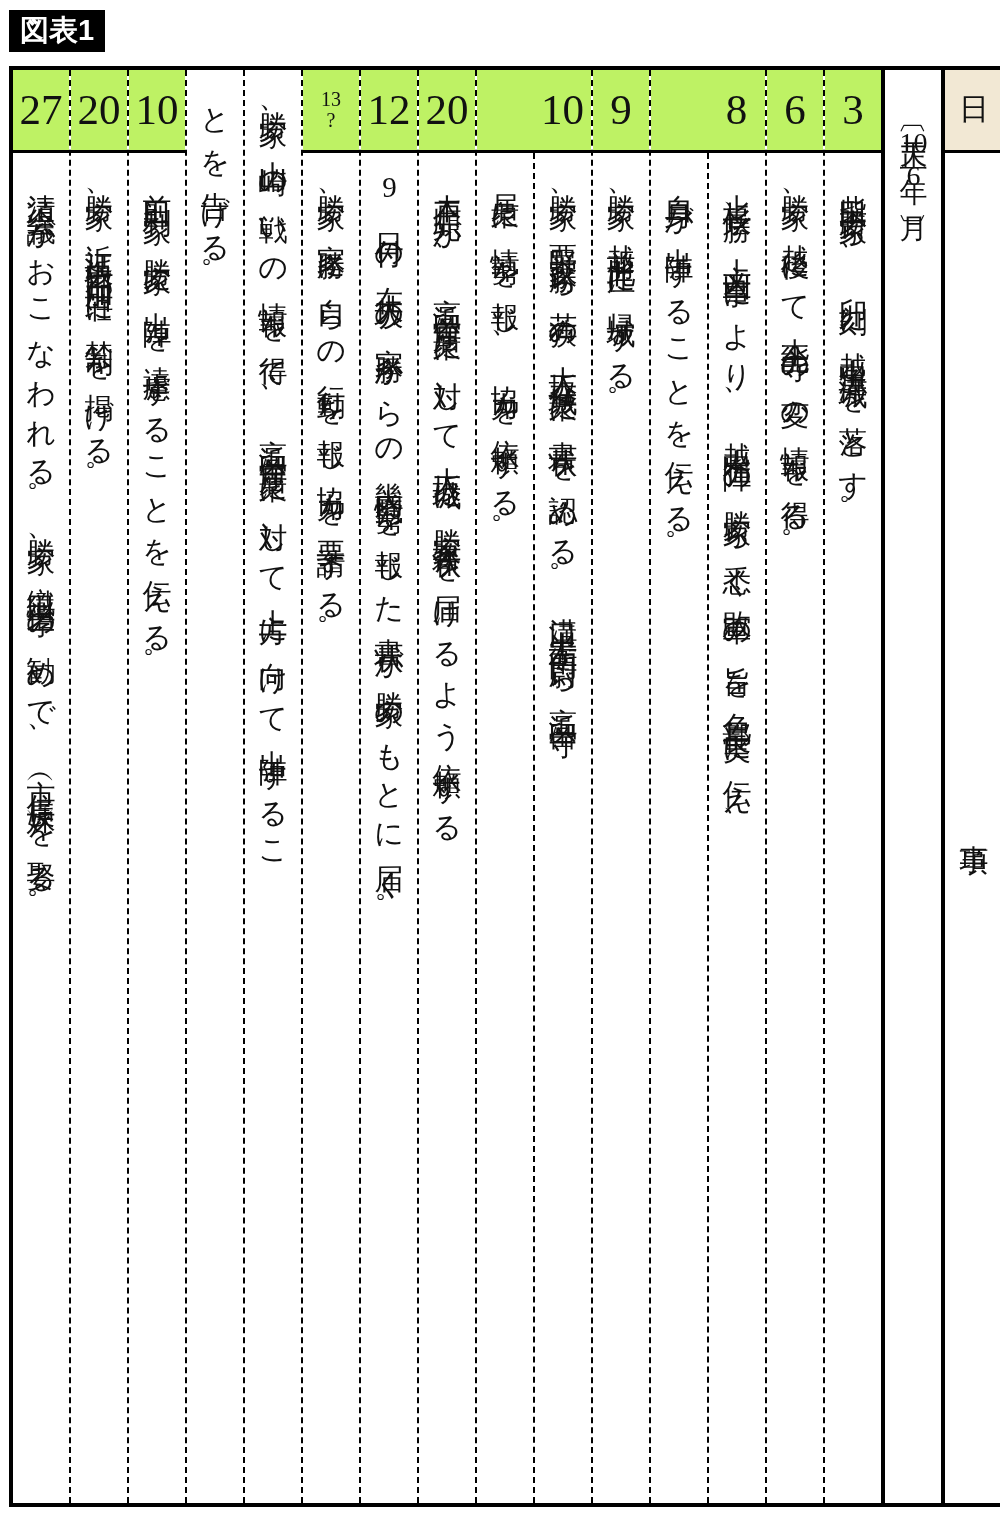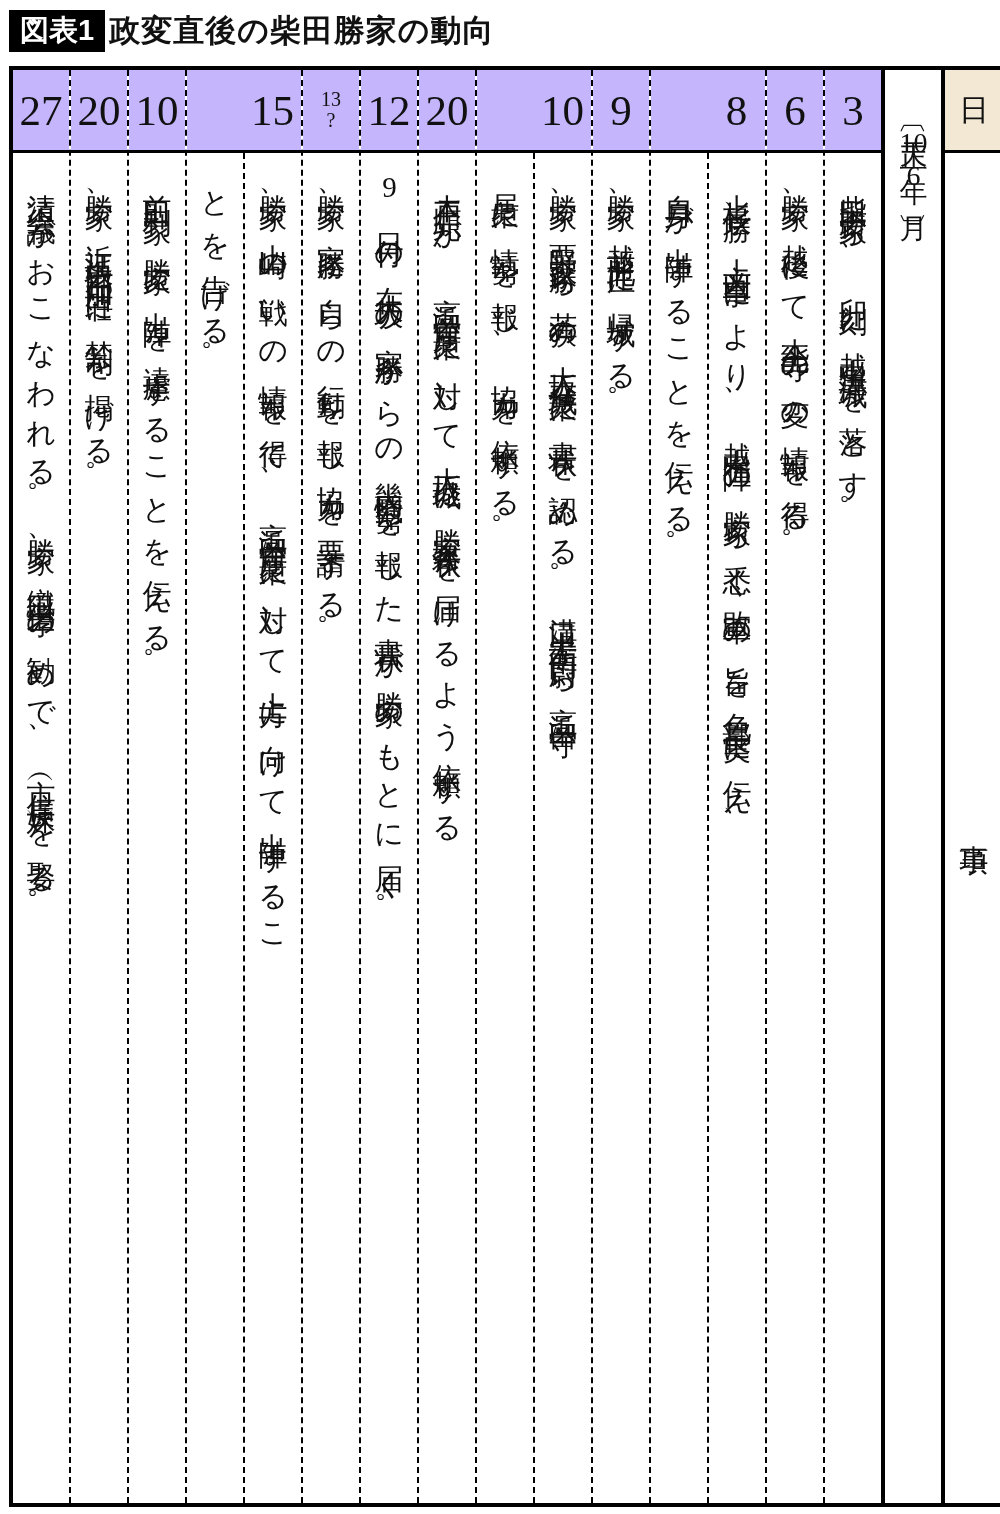--- a/index.html
+++ b/index.html
@@ -5,21 +5,21 @@
   html,body { margin:0; padding:0; background:#ffffff; }
   body {
     width:1000px; height:1514px;
     font-family:"Liberation Serif","DejaVu Serif",serif;
     color:#111;
   }
   .page { padding:8px 9px; }
 
   
   .title-row {
-    display:flex; align-items:center; gap:4px;
+    display:flex; align-items:center; gap:18px;
     margin:2px 0 14px 0;
     font-family:"Liberation Sans","DejaVu Sans",sans-serif;
   }
   .title-tag {
     background:#000; color:#fff; font-weight:bold;
     font-size:29px; padding:5px 11px; line-height:1.1;
   }
   .title-text { font-weight:bold; font-size:31px; letter-spacing:1px; }
 
   
@@ -27,21 +27,21 @@
     display:flex; flex-direction:row;
     border:4px solid #000; background:#fff;
     width:fit-content; height:1433px;
   }
 
   
   .col { display:flex; flex-direction:column; border-left:2px dashed #000; }
   .col:first-child { border-left:none; }
   .hdr {
     height:80px; flex:0 0 80px;
-    background:#c4b5fd;
+    background:#bef264;
     border-bottom:3px solid #000;
     display:flex; align-items:center; justify-content:center;
     font-size:43px;
   }
   .col.wide .hdr { justify-content:flex-end; }
   .col.wide .hdr .num { width:57px; text-align:center; }
   .hdr .num.small { font-size:20px; line-height:1.05; white-space:pre-line; text-align:center; }
 
   .colbody { flex:1 1 auto; display:flex; flex-direction:row-reverse; }
   .vline {
@@ -79,21 +79,20 @@
     font-size:29px; letter-spacing:6px; line-height:1;
   }
 </style>
 </head>
 <body>
 
 <div class="page">
 
   <div class="title-row">
     <span class="title-tag">図表1</span>
-    <span class="title-text">政変直後の柴田勝家の動向</span>
   </div>
 
   <div class="tbl">
 
     <div class="col">
       <div class="hdr">
           <span class="num">27</span>
         </div>
       <div class="colbody">
         <div class="vline">清須会議がおこなわれる。勝家、織田信孝の勧めで、市（信長妹）を娶る。</div>
@@ -112,23 +111,20 @@
     <div class="col">
       <div class="hdr">
           <span class="num">10</span>
         </div>
       <div class="colbody">
         <div class="vline">前田利家、勝家に出陣を遠慮することを伝える。</div>
       </div>
     </div>
 
     <div class="col wide">
-      <div class="hdr">
-          <span class="num">15</span>
-        </div>
       <div class="colbody">
         <div class="vline">勝家、山崎の戦いの情報を得て、高浜留守居衆に対して上方に向けて出陣するこ</div>
         <div class="vline">とを告げる。</div>
       </div>
     </div>
 
     <div class="col">
       <div class="hdr">
           <span class="num small">13
 ?</span>

